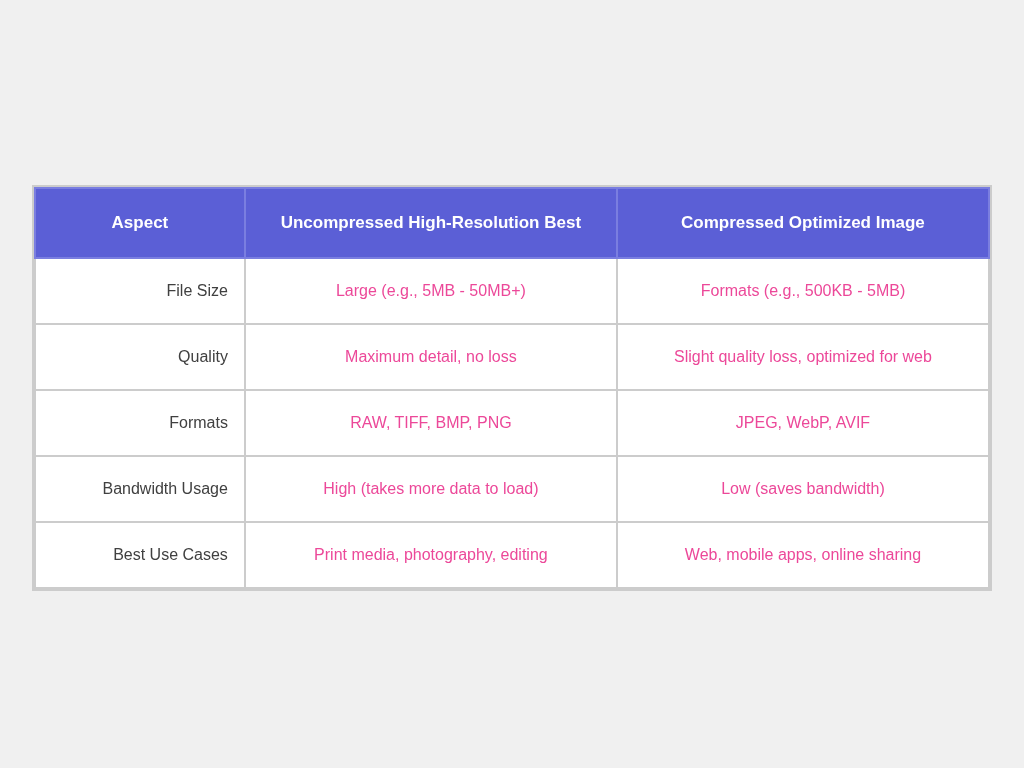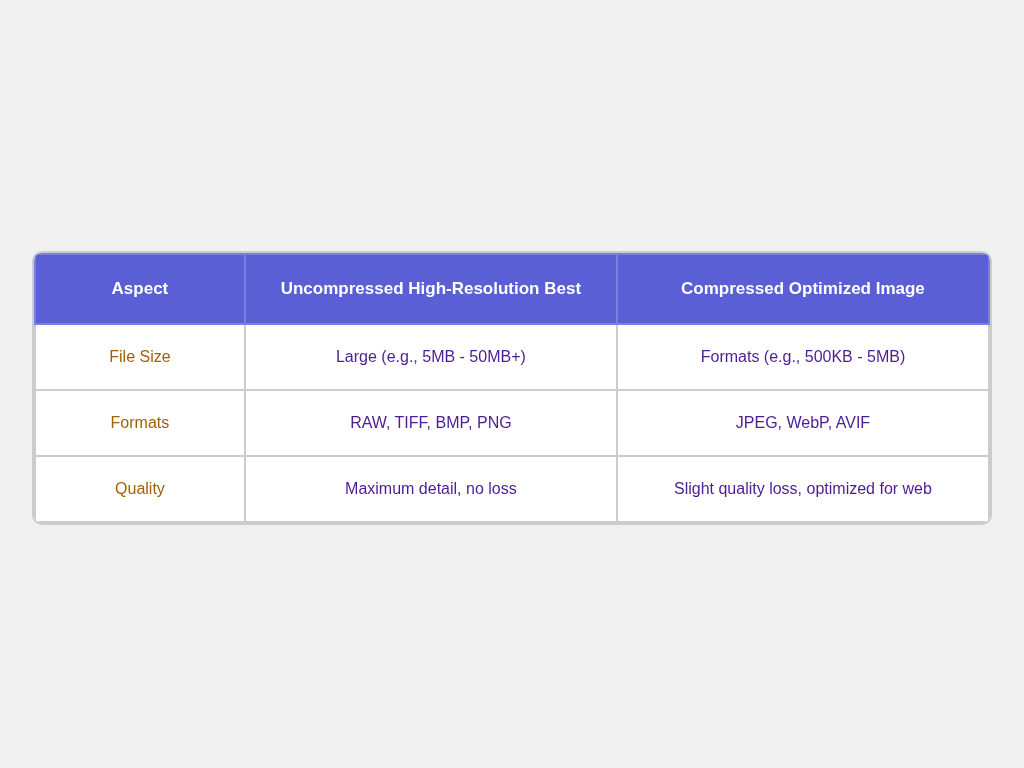--- a/index.html
+++ b/index.html
@@ -13,21 +13,21 @@
       display: flex;
       justify-content: center;
       align-items: center;
       min-height: 100vh;
       font-family: Arial, sans-serif;
     }
 
     .table-wrapper {
       background: #ffffff;
       border: 2px solid #cccccc;
-      border-radius: 10px;
+      border-radius: 0;
       overflow: hidden;
       width: 960px;
       margin-top: 8px;
     }
 
     table {
       width: 100%;
       border-collapse: collapse;
       table-layout: fixed;
     }
@@ -53,28 +53,29 @@
 
     thead tr th:nth-child(3) {
       width: 39%;
     }
 
     tbody tr td {
       border: 2px solid #cccccc;
       text-align: center;
       padding: 20px 16px;
       font-size: 16px;
-      color: #4c1d95;
+      color: #ec4899;
       line-height: 1.5;
       vertical-align: middle;
     }
 
     tbody tr td:first-child {
       font-weight: normal;
-      color: #a16207;
+      color: #404040;
+      text-align: right;
     }
   </style>
 </head>
 <body>
 
 <div class="table-wrapper">
   <table>
     <thead>
       <tr>
         <th>Aspect</th>
@@ -82,24 +83,34 @@
         <th>Compressed Optimized Image</th>
       </tr>
     </thead>
     <tbody id="table-body">
     <tr>
           <td>File Size</td>
           <td>Large (e.g., 5MB - 50MB+)</td>
           <td>Formats (e.g., 500KB - 5MB)</td>
         </tr>
         <tr>
+          <td>Quality</td>
+          <td>Maximum detail, no loss</td>
+          <td>Slight quality loss, optimized for web</td>
+        </tr>
+        <tr>
           <td>Formats</td>
           <td>RAW, TIFF, BMP, PNG</td>
           <td>JPEG, WebP, AVIF</td>
         </tr>
         <tr>
-          <td>Quality</td>
-          <td>Maximum detail, no loss</td>
-          <td>Slight quality loss, optimized for web</td>
+          <td>Bandwidth Usage</td>
+          <td>High (takes more data to load)</td>
+          <td>Low (saves bandwidth)</td>
+        </tr>
+        <tr>
+          <td>Best Use Cases</td>
+          <td>Print media, photography, editing</td>
+          <td>Web, mobile apps, online sharing</td>
         </tr>
       </tbody>
   </table>
 </div>
 
 </body></html>

